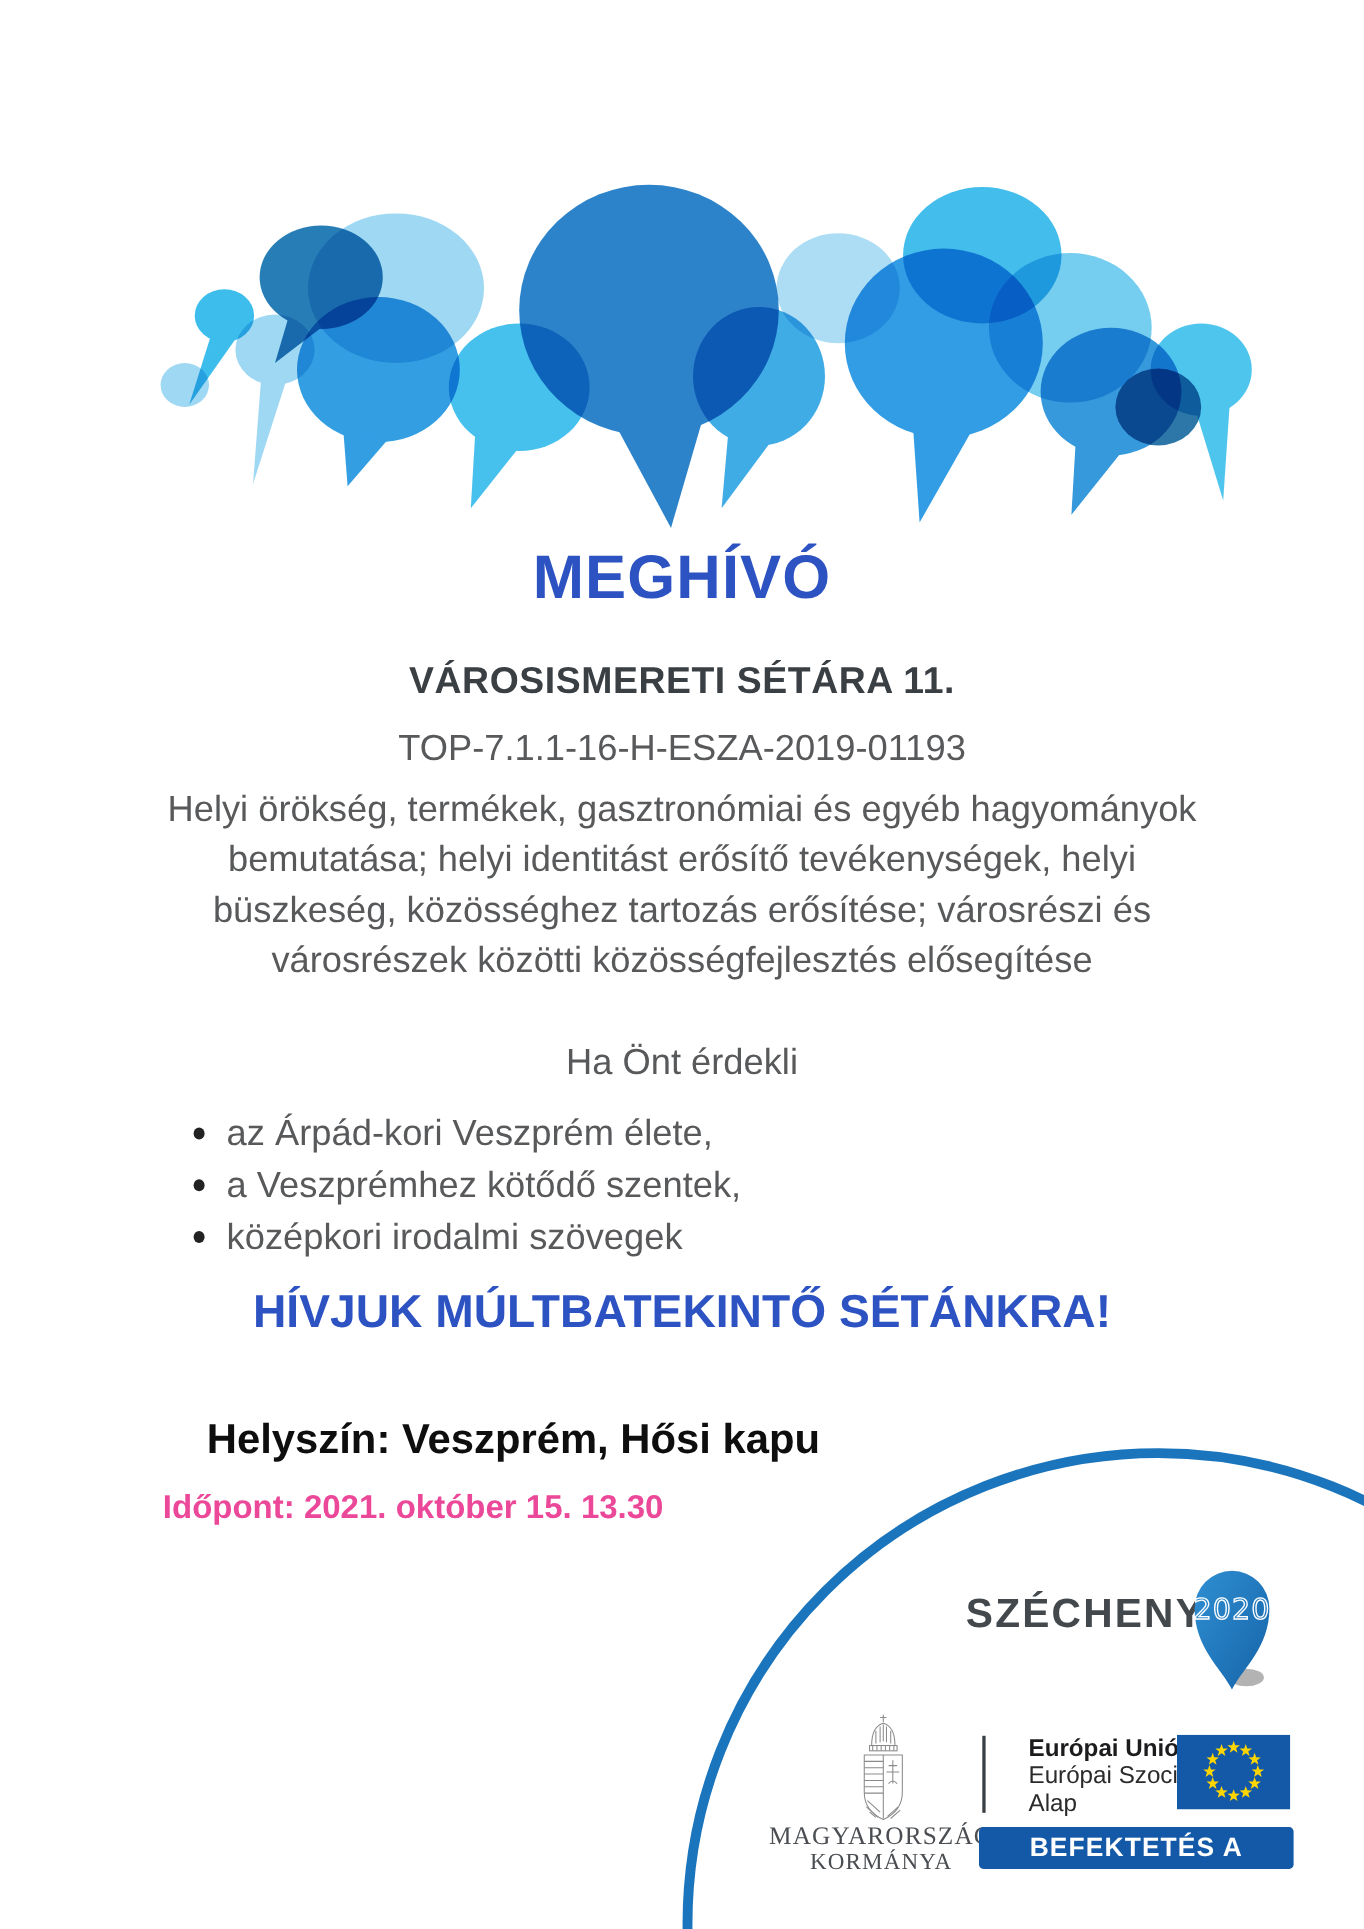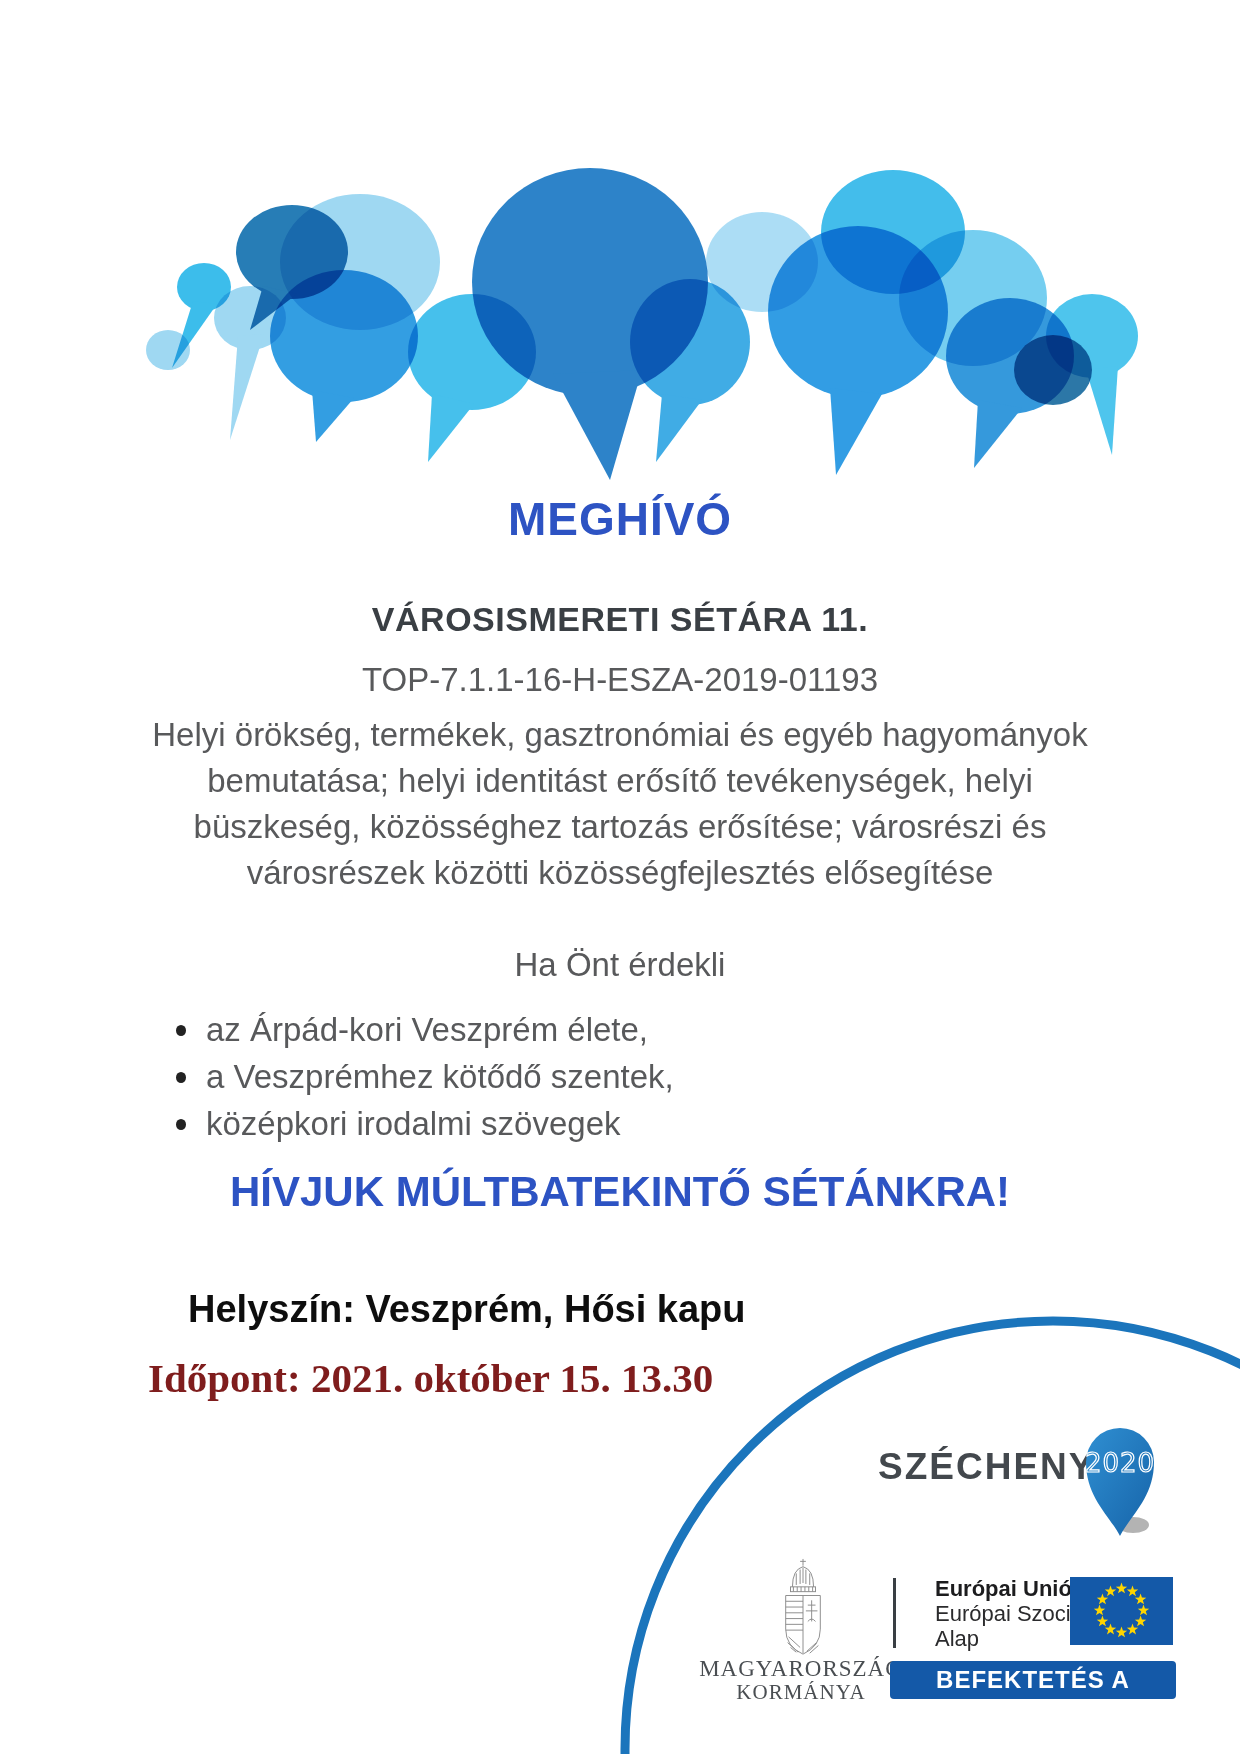--- a/index.html
+++ b/index.html
@@ -5,31 +5,31 @@
   html,body{margin:0;padding:0;background:#ffffff;}
   body{width:1240px;height:1754px;font-family:"Liberation Sans",sans-serif;}
   .page{position:relative;width:1240px;height:1754px;overflow:hidden;background:#fff;}
 
   
   .bubbles{position:absolute;top:0;left:0;}
 
   
   .abs{position:absolute;}
   .centered{left:0;width:1240px;text-align:center;}
-  .title{top:492px;font-size:46px;font-weight:bold;color:#2d53c3;letter-spacing:1px;}
+  .title{top:492px;font-size:56px;font-weight:bold;color:#2d53c3;letter-spacing:1px;}
   .subtitle{top:600px;font-size:34px;font-weight:bold;color:#3a3f44;letter-spacing:.5px;}
   .code{top:661px;font-size:33px;color:#58595b;}
   .desc{top:712px;left:135px;width:970px;text-align:center;font-size:33px;line-height:46px;color:#58595b;}
   .interest{top:946px;font-size:33px;color:#58595b;}
   .bullet-list{top:1006px;left:150px;margin:0;padding:0;list-style:none;}
   .bullet-list li{position:relative;padding-left:56px;font-size:33px;color:#58595b;line-height:47px;}
   .bullet-list li::before{content:"";position:absolute;left:26px;top:19px;width:10px;height:11px;border-radius:50%;background:#222;}
   .cta{top:1168px;font-size:42px;font-weight:bold;color:#2d53c3;}
   .loc{top:1288px;left:148px;font-size:38px;font-weight:bold;color:#0e0e0e;margin-left:40px;}
-  .time{top:1354px;left:148px;font-size:41px;font-weight:bold;color:#7f1d1d;font-family:Liberation Serif, serif;}
+  .time{top:1354px;left:148px;font-size:30px;font-weight:bold;color:#ec4899;}
 
   
   .arc{position:absolute;top:0;left:0;pointer-events:none;}
 
   
   .szechenyi-name{position:absolute;top:1446px;left:878px;font-size:37px;font-weight:bold;letter-spacing:2px;color:#43484d;}
   .pin{position:absolute;top:1422px;left:1080px;}
   .coa{position:absolute;top:1558px;left:778px;}
   .gov-text{position:absolute;top:1656px;left:690px;width:222px;text-align:center;
             font-family:"Liberation Serif",serif;color:#4a4e52;}

